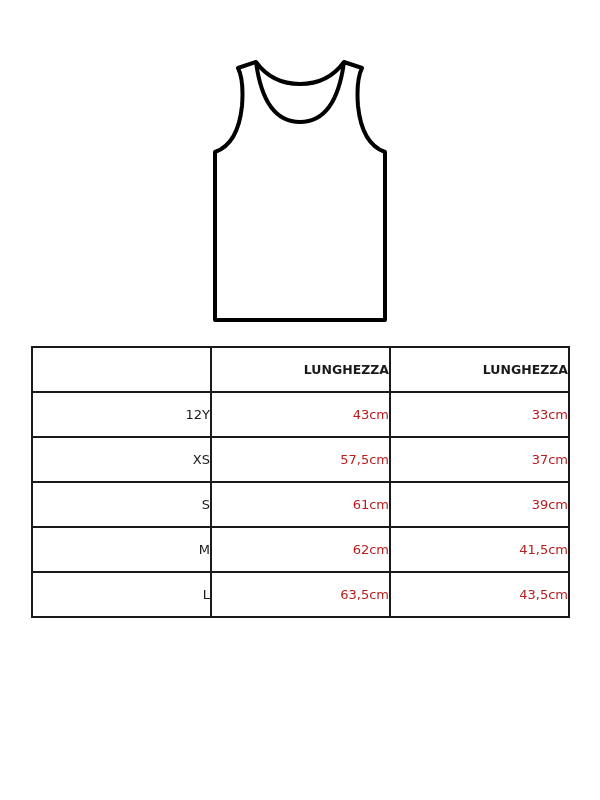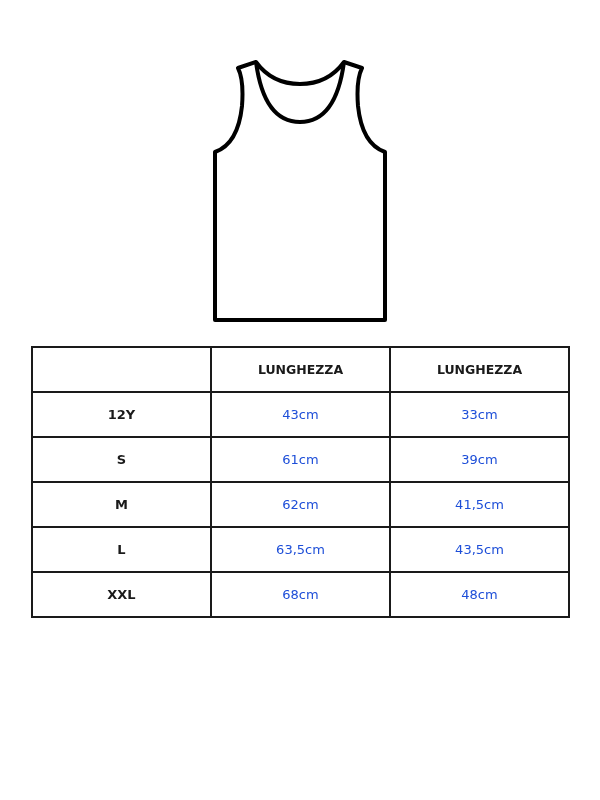--- a/index.html
+++ b/index.html
@@ -2,24 +2,24 @@
 <html><head>
 <meta charset="utf-8">
 <style>
   html, body { margin:0; padding:0; background:#ffffff; }
   body { width:600px; height:800px; position:relative; overflow:hidden;
          font-family:"DejaVu Sans", sans-serif; color:#1a1a1a; }
   .garment { position:absolute; left:200px; top:50px; width:200px; height:280px; }
   table.size { position:absolute; left:31px; top:346px; width:539px;
                border-collapse:collapse; table-layout:fixed; }
   table.size td, table.size th { border:2px solid #1a1a1a; height:43px;
-               text-align:center; vertical-align:middle; font-size:13px; padding:0; }
+               text-align:right; vertical-align:middle; font-size:13px; padding:0; }
   table.size th { font-weight:bold; font-size:12.5px; }
-  td.size-label { font-weight:bold;margin-left:32px; }
-  td.val { font-weight:normal; color:#1d4ed8; }
+  td.size-label { font-weight:normal;margin-left:32px; }
+  td.val { font-weight:normal; color:#b91c1c; }
 </style>
 </head>
 <body>
 
 <svg class="garment" viewBox="0 0 200 280" xmlns="http://www.w3.org/2000/svg">
   <path d="M15,270 L15,102 Q38,94 42,56 Q44,30 38,18 L56,12 Q72,34 100,34 Q128,34 144,12 L162,18 Q156,30 158,56 Q162,94 185,102 L185,270 Z" fill="#ffffff" stroke="#000" stroke-width="4" stroke-linejoin="round"></path>
   <path d="M56,12 Q64,72 100,72 Q136,72 144,12" fill="none" stroke="#000" stroke-width="4"></path>
 </svg>
 
 <table class="size">
@@ -30,33 +30,33 @@
       <th>LUNGHEZZA</th>
     </tr>
   </thead>
   <tbody id="rows">
       <tr>
         <td class="size-label">12Y</td>
         <td class="val">43cm</td>
         <td class="val">33cm</td>
       </tr>
       <tr>
+        <td class="size-label">XS</td>
+        <td class="val">57,5cm</td>
+        <td class="val">37cm</td>
+      </tr>
+      <tr>
         <td class="size-label">S</td>
         <td class="val">61cm</td>
         <td class="val">39cm</td>
       </tr>
       <tr>
         <td class="size-label">M</td>
         <td class="val">62cm</td>
         <td class="val">41,5cm</td>
       </tr>
       <tr>
         <td class="size-label">L</td>
         <td class="val">63,5cm</td>
         <td class="val">43,5cm</td>
       </tr>
-      <tr>
-        <td class="size-label">XXL</td>
-        <td class="val">68cm</td>
-        <td class="val">48cm</td>
-      </tr>
     </tbody>
 </table>
 
 </body></html>

